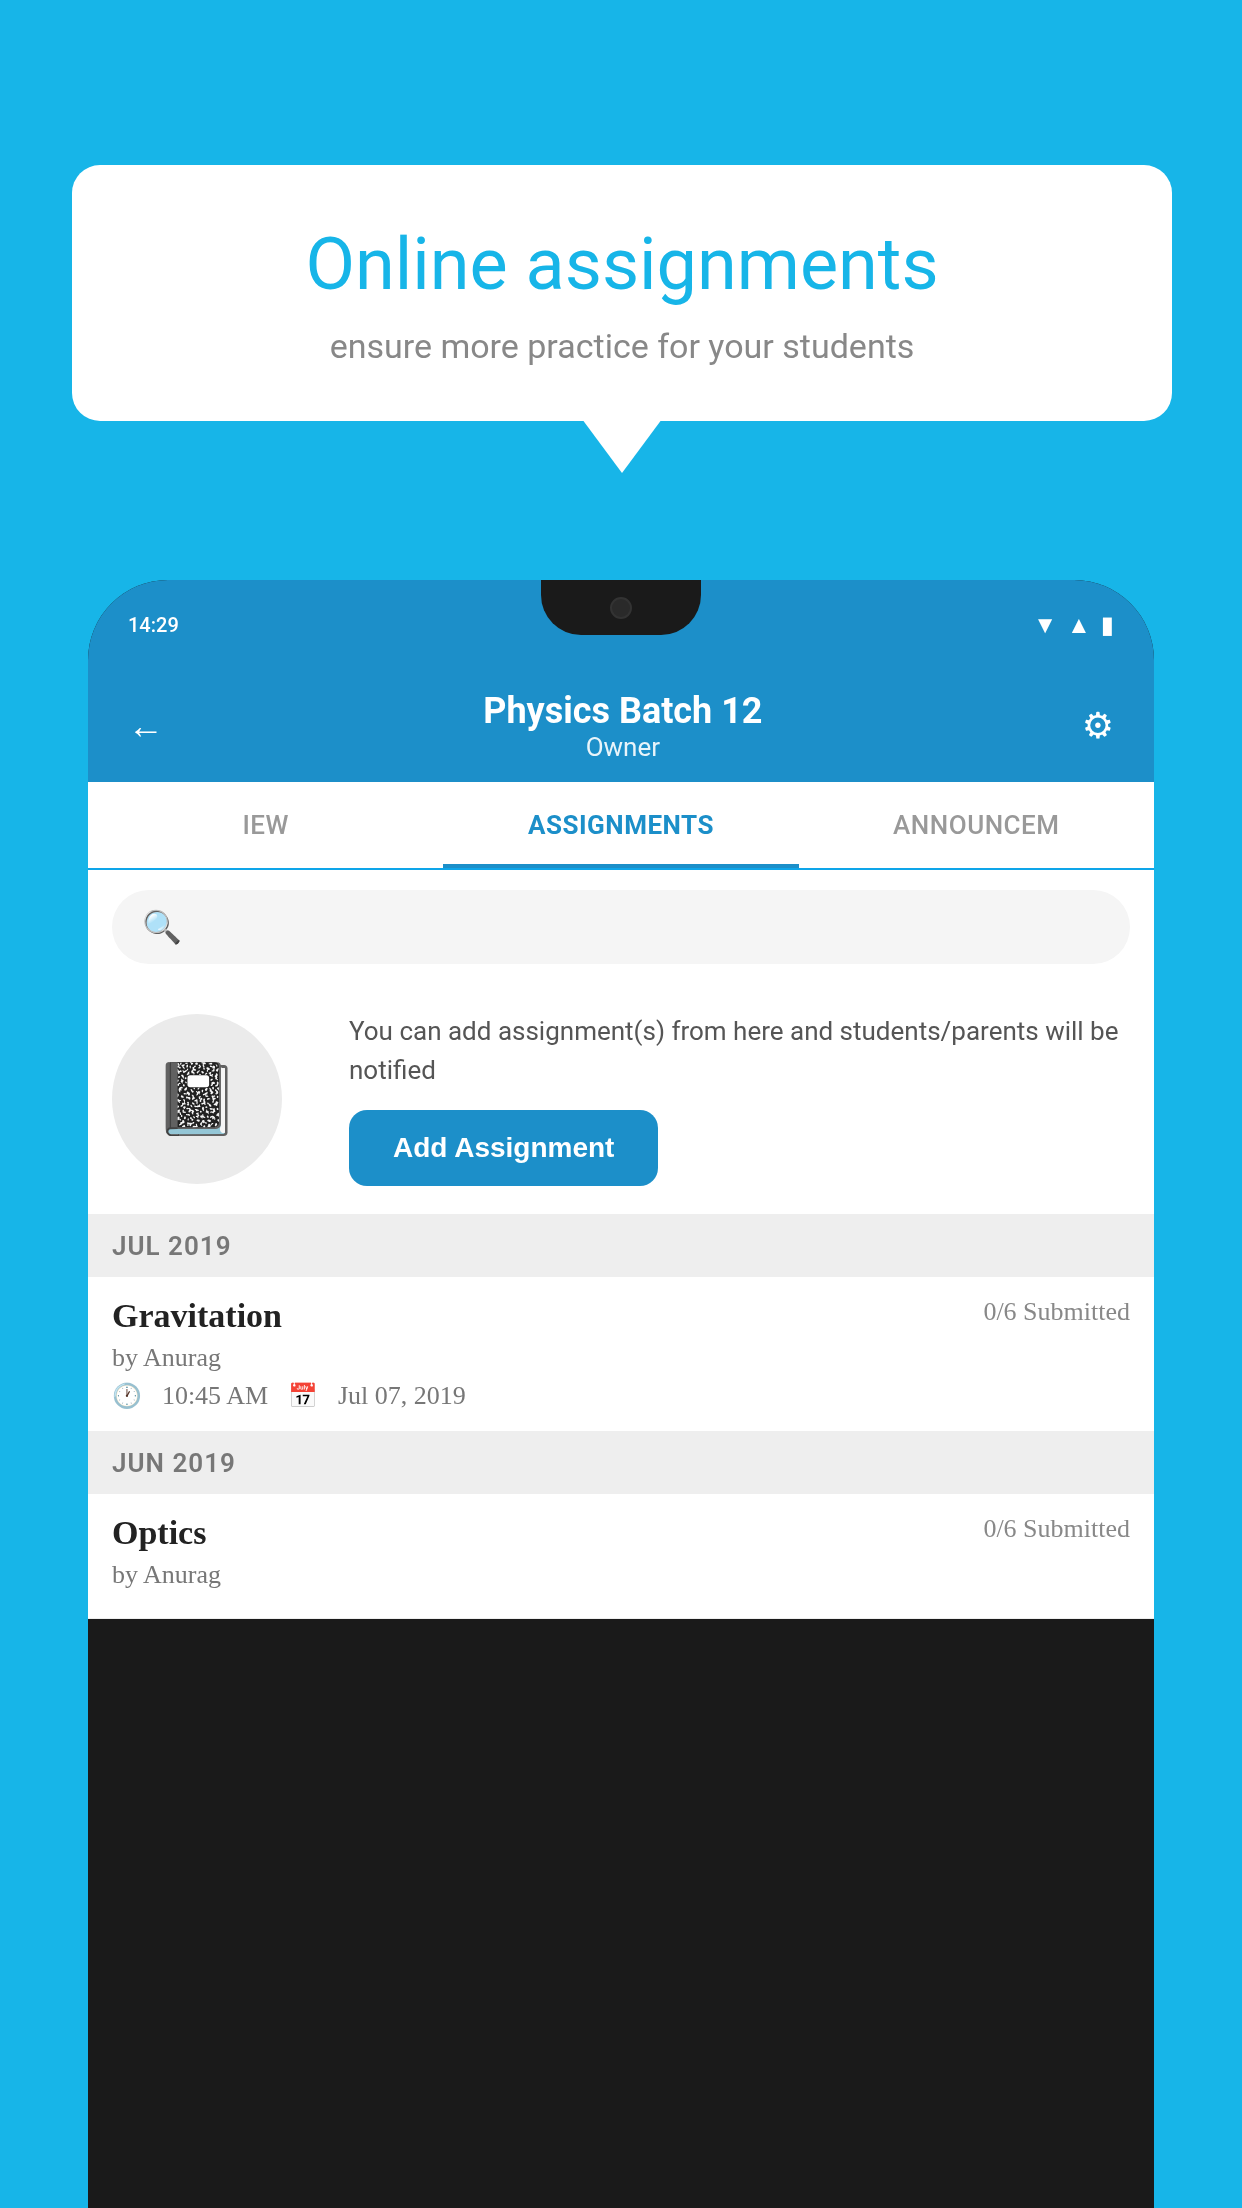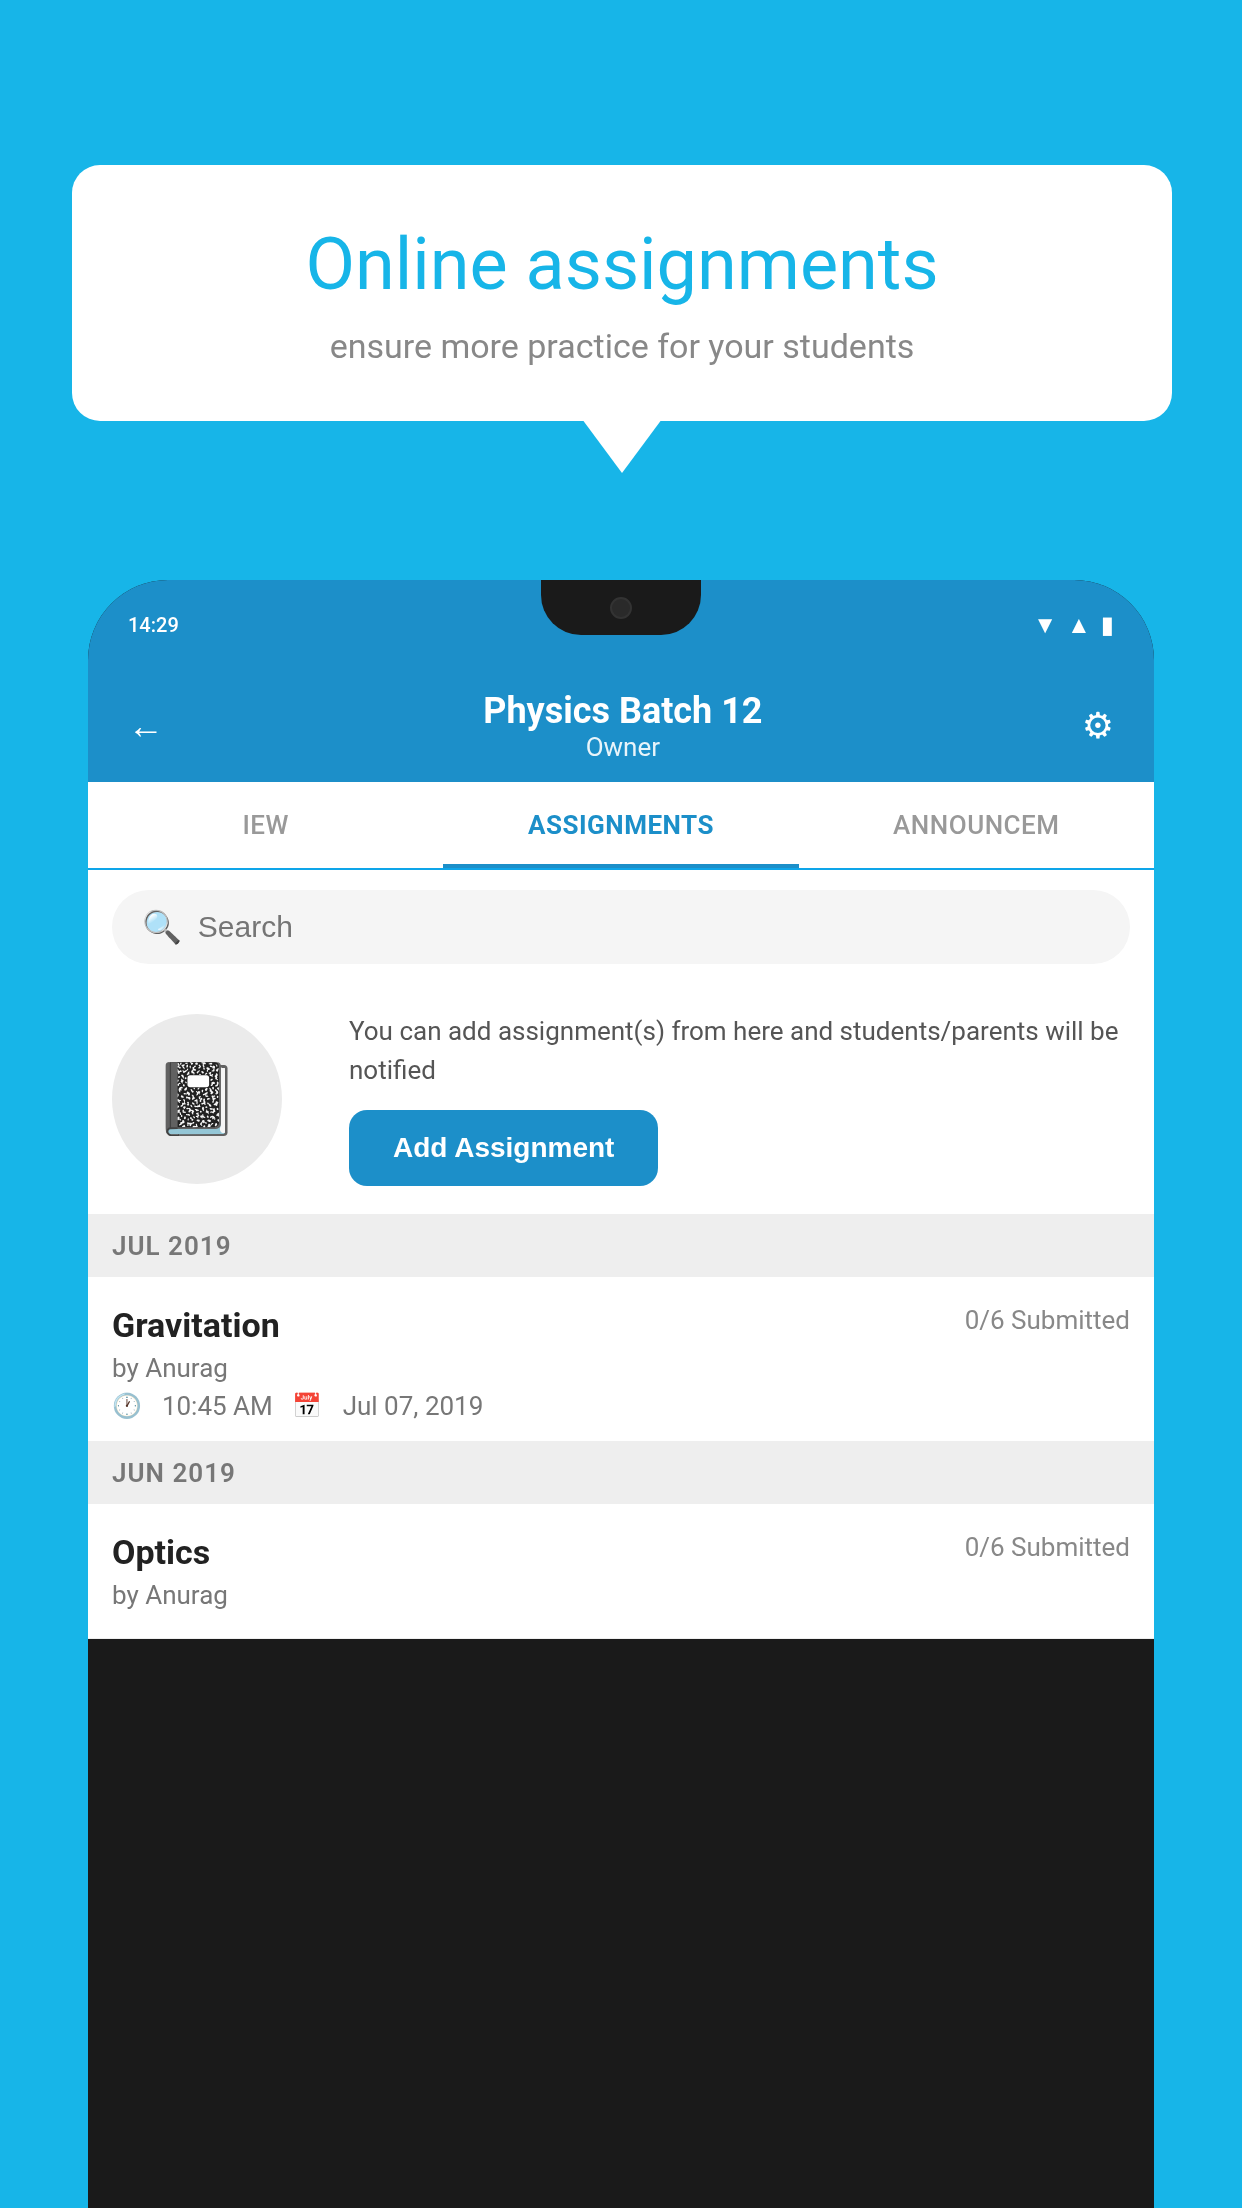--- a/index.html
+++ b/index.html
@@ -236,22 +236,23 @@
       padding: 16px 24px;
       font-size: 26px;
       font-weight: 600;
       color: #777;
       letter-spacing: 1px;
     }
 
     
     .assignment-item {
       background: white;
-      padding: 28px 24px 20px;
+      padding: 20px 24px 20px;
       border-bottom: 1px solid #eee;
+      font-family: Liberation Serif, serif;
     }
     .assignment-item-row {
       display: flex;
       justify-content: space-between;
       align-items: flex-start;
       margin-bottom: 8px;
     }
     .assignment-name {
       font-size: 34px;
       font-weight: 700;
@@ -318,21 +319,20 @@
   <div class="tabs-bar">
     <div class="tab-item">IEW</div>
     <div class="tab-item active">ASSIGNMENTS</div>
     <div class="tab-item">ANNOUNCEM</div>
   </div>
 
   <div class="phone-inner">
 
     <div class="search-bar">
       <span class="search-icon-el">🔍</span>
-      <input class="search-input-el" type="text" placeholder="Search" style="">
     </div>
 
     <div class="add-assignment-section">
       <div class="assignment-icon-circle">
         <span class="notebook-icon">📓</span>
       </div>
       <div class="assignment-right">
         <div class="assignment-desc">You can add assignment(s) from here and students/parents will be notified</div>
         <button class="add-assignment-btn">Add Assignment</button>
       </div>

